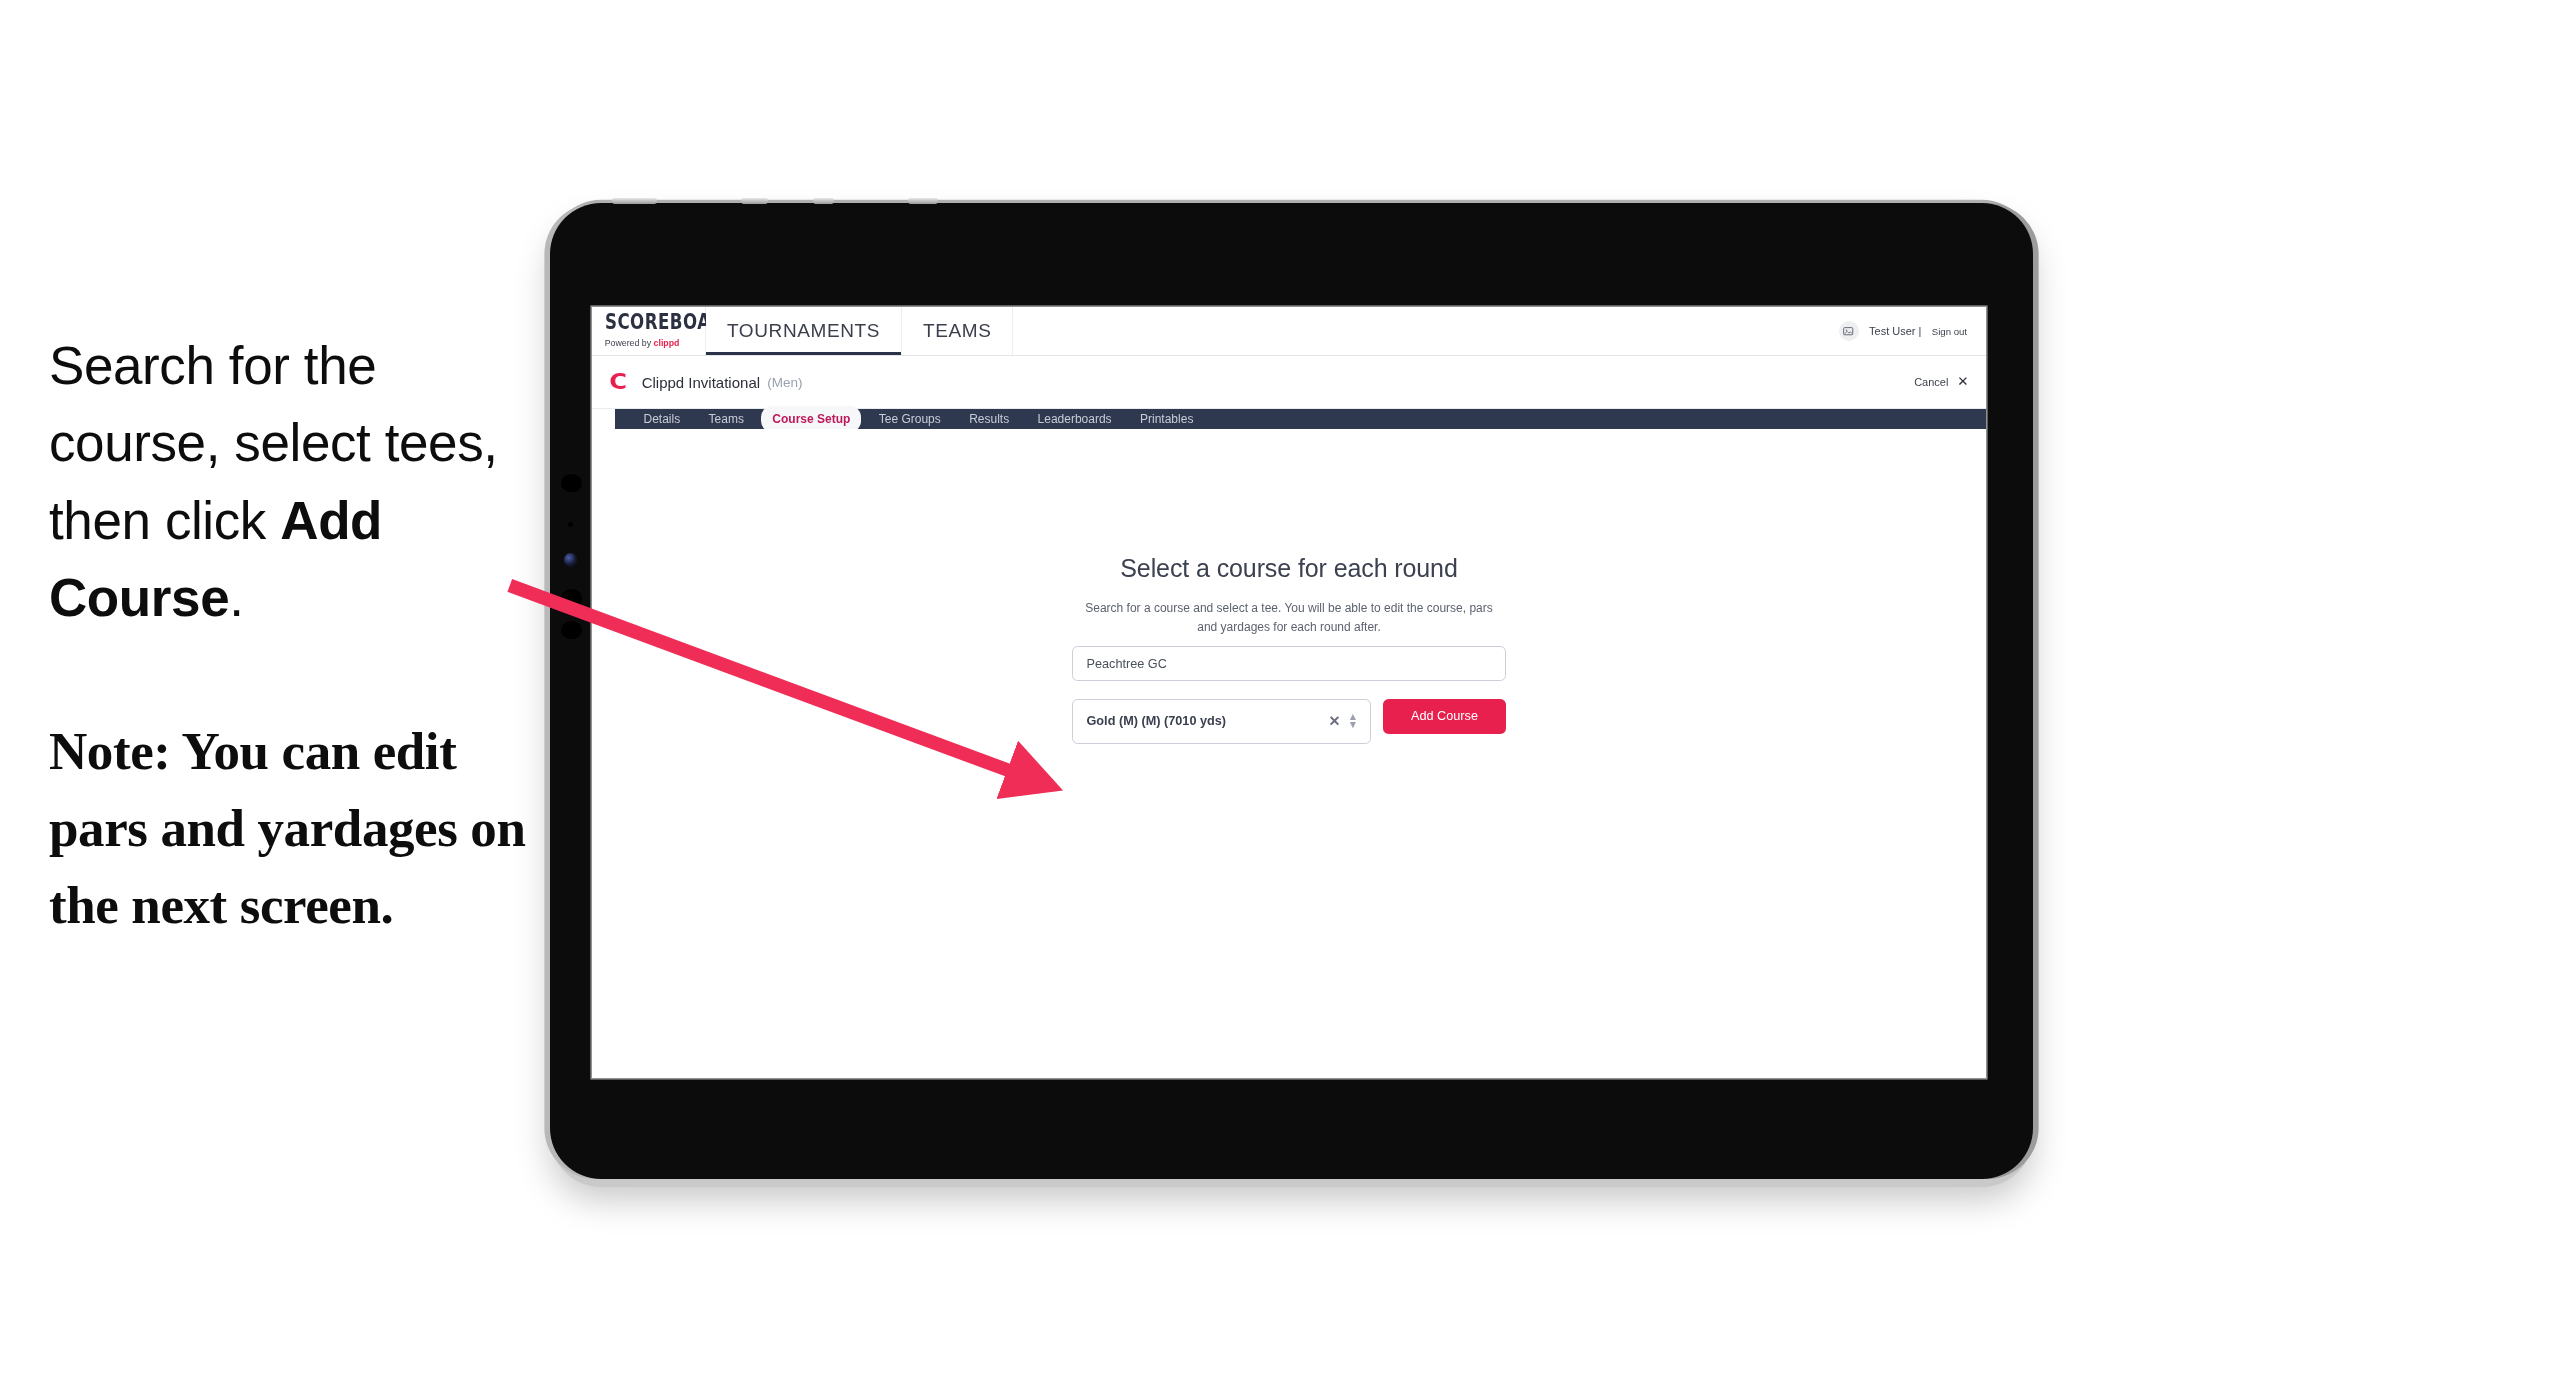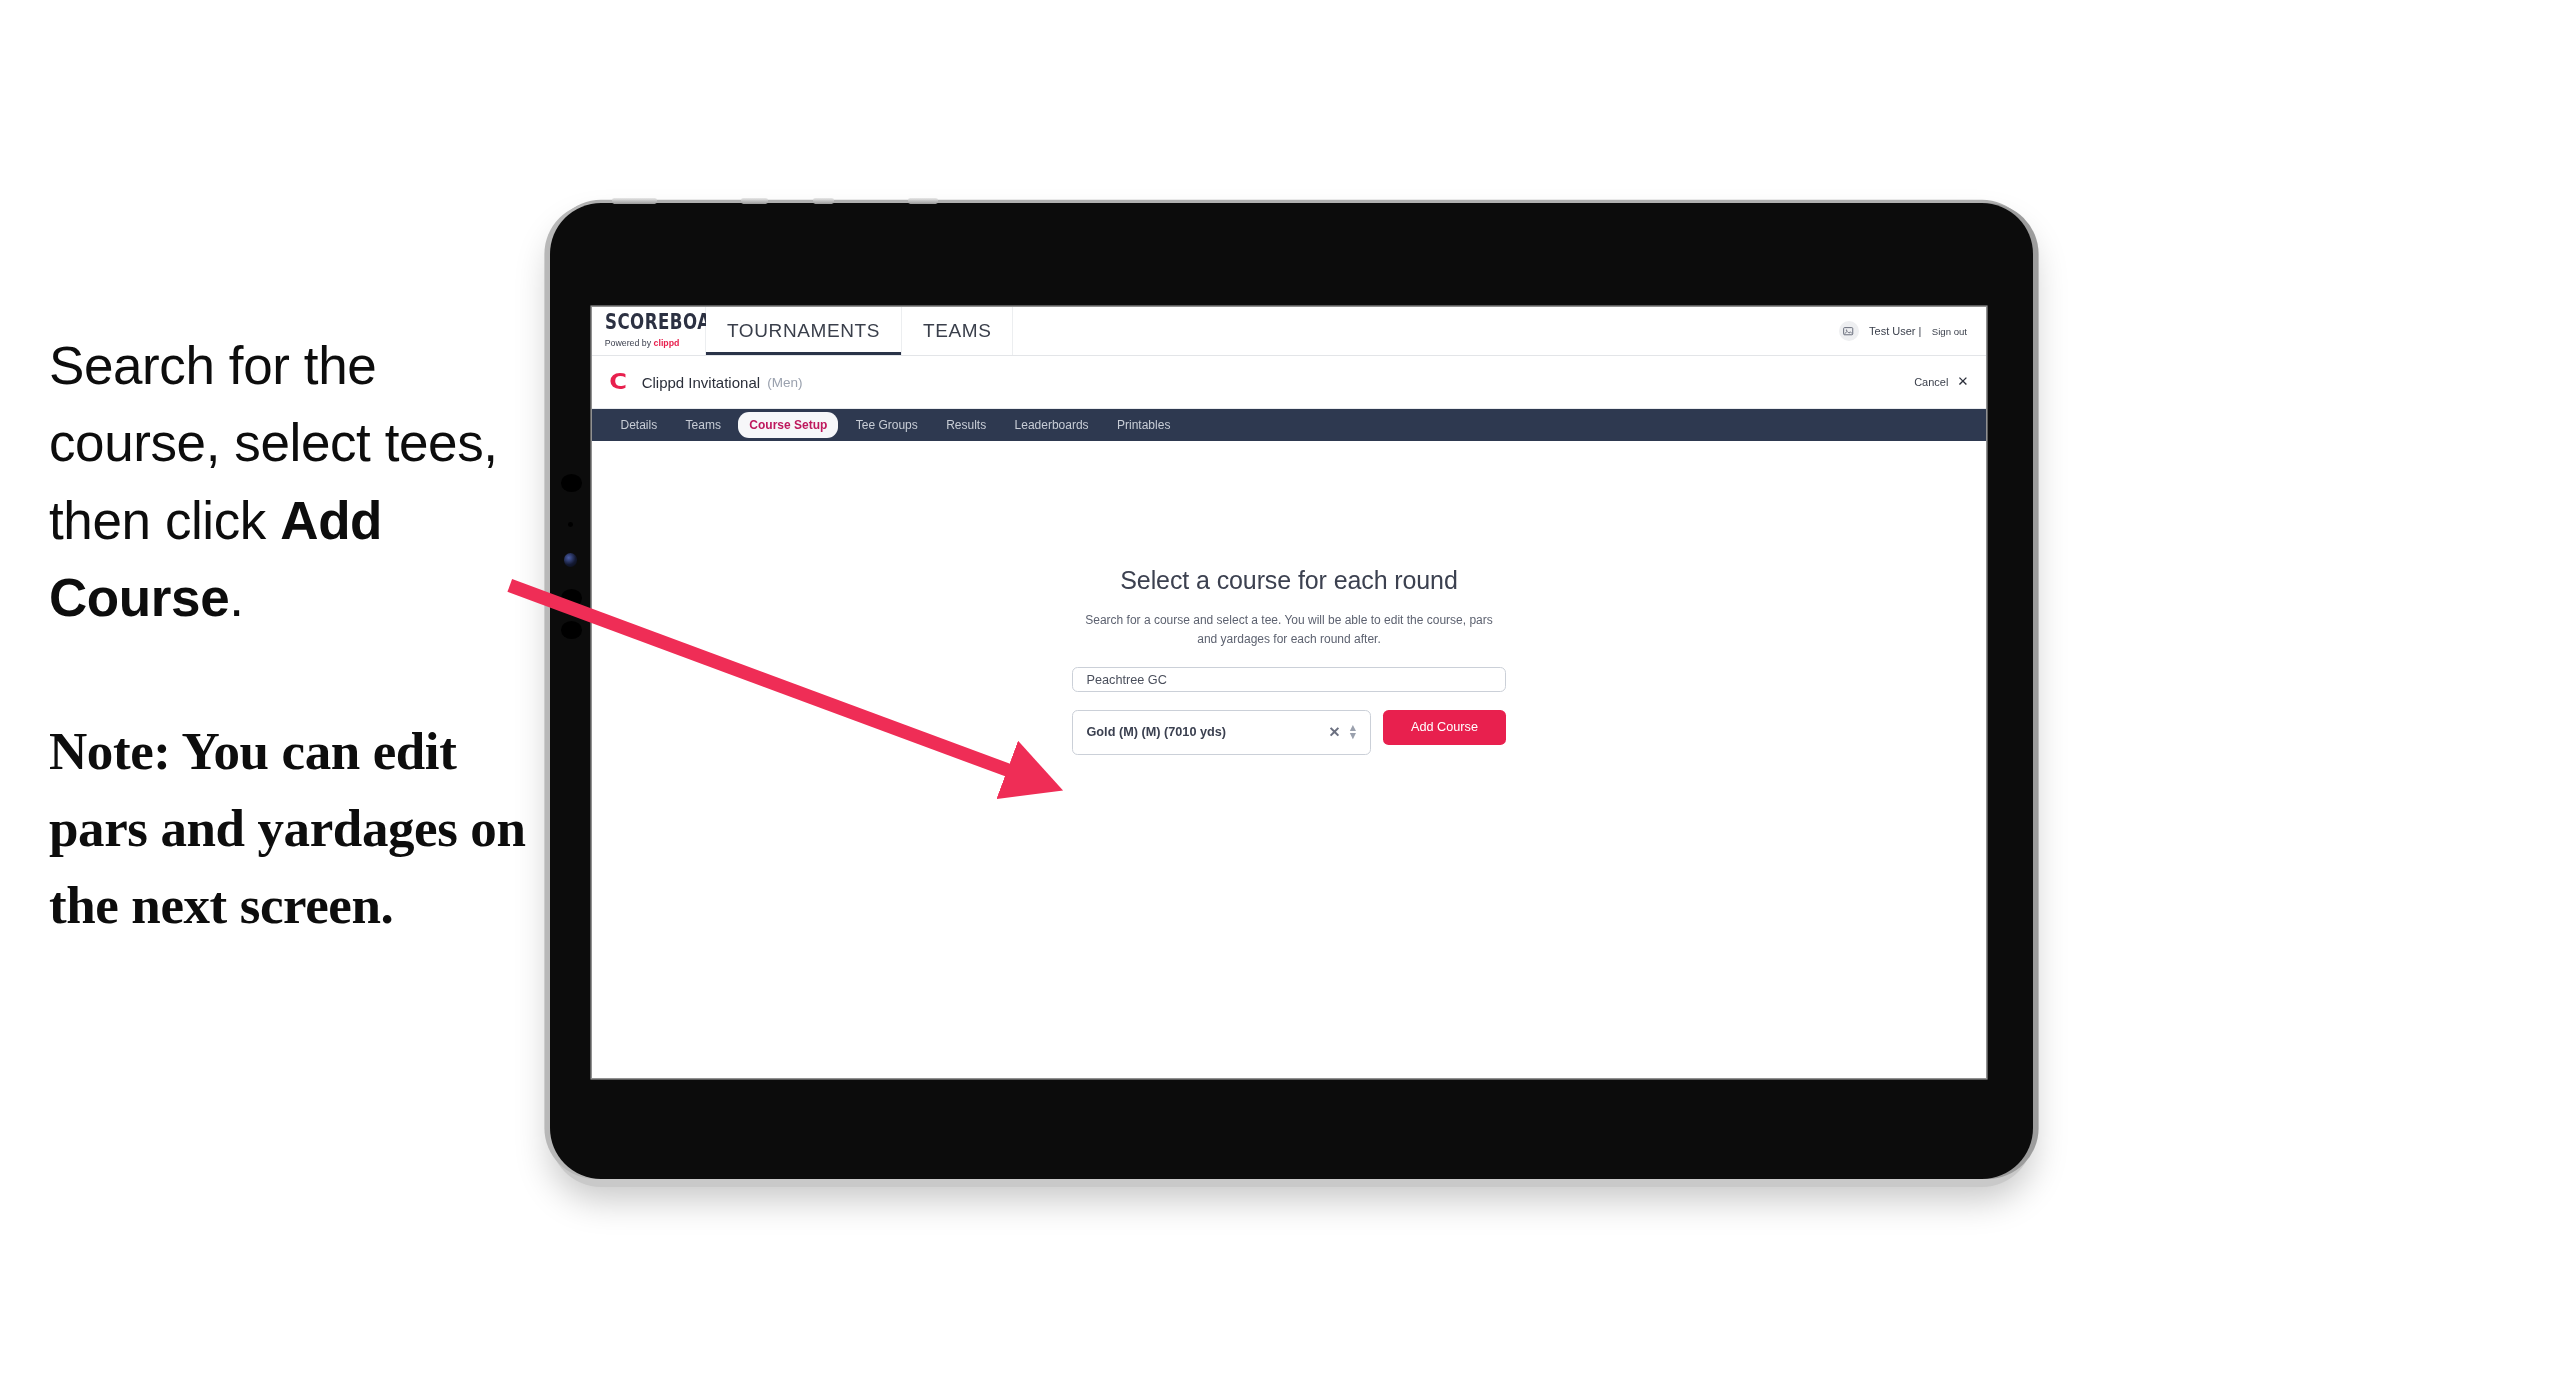--- a/index.html
+++ b/index.html
@@ -152,25 +152,26 @@
   #tournament-gender { font-size: 13.5px; color: #9aa1ae; margin-left: 7.2px; }
   #cancel-wrap {
     margin-left: auto;
     display: flex; align-items: center; gap: 8.8px;
     font-size: 11px; color: #3a3f4b;
   }
   #cancel-x { font-size: 13.5px; color: #2b2f3a; line-height: 1; }
 
   
   #subnav {
-    height: 32px;
+    height: 20px;
     background: #2e3950;
     display: flex; align-items: center;
     padding-left: 17.5px;
     gap: 6.4px;
+    margin-left: 23px;
   }
   .subnav-tab {
     font-size: 12px;
     color: #c8cdd6;
     padding: 5.6px 11px;
     border-radius: 5.6px;
     white-space: nowrap;
   }
   .subnav-tab.active {
     background: #f6f7f9;
@@ -198,22 +199,22 @@
     letter-spacing: -0.1px;
   }
   #panel-sub {
     margin-top: 16px;
     font-size: 12px;
     line-height: 1.55;
     color: #5d6270;
     padding: 0 9.6px;
   }
   #course-input {
-    margin-top: 19px;
-    height: 25px;
+    margin-top: 10px;
+    height: 35px;
     width: 100%;
     border: 0.8px solid #cbd0d8;
     border-radius: 5.6px;
     background: #fff;
     display: flex; align-items: center;
     padding: 0 13.5px;
     font-size: 12.7px;
     color: #4a4f5c;
     text-align: left;
   }

